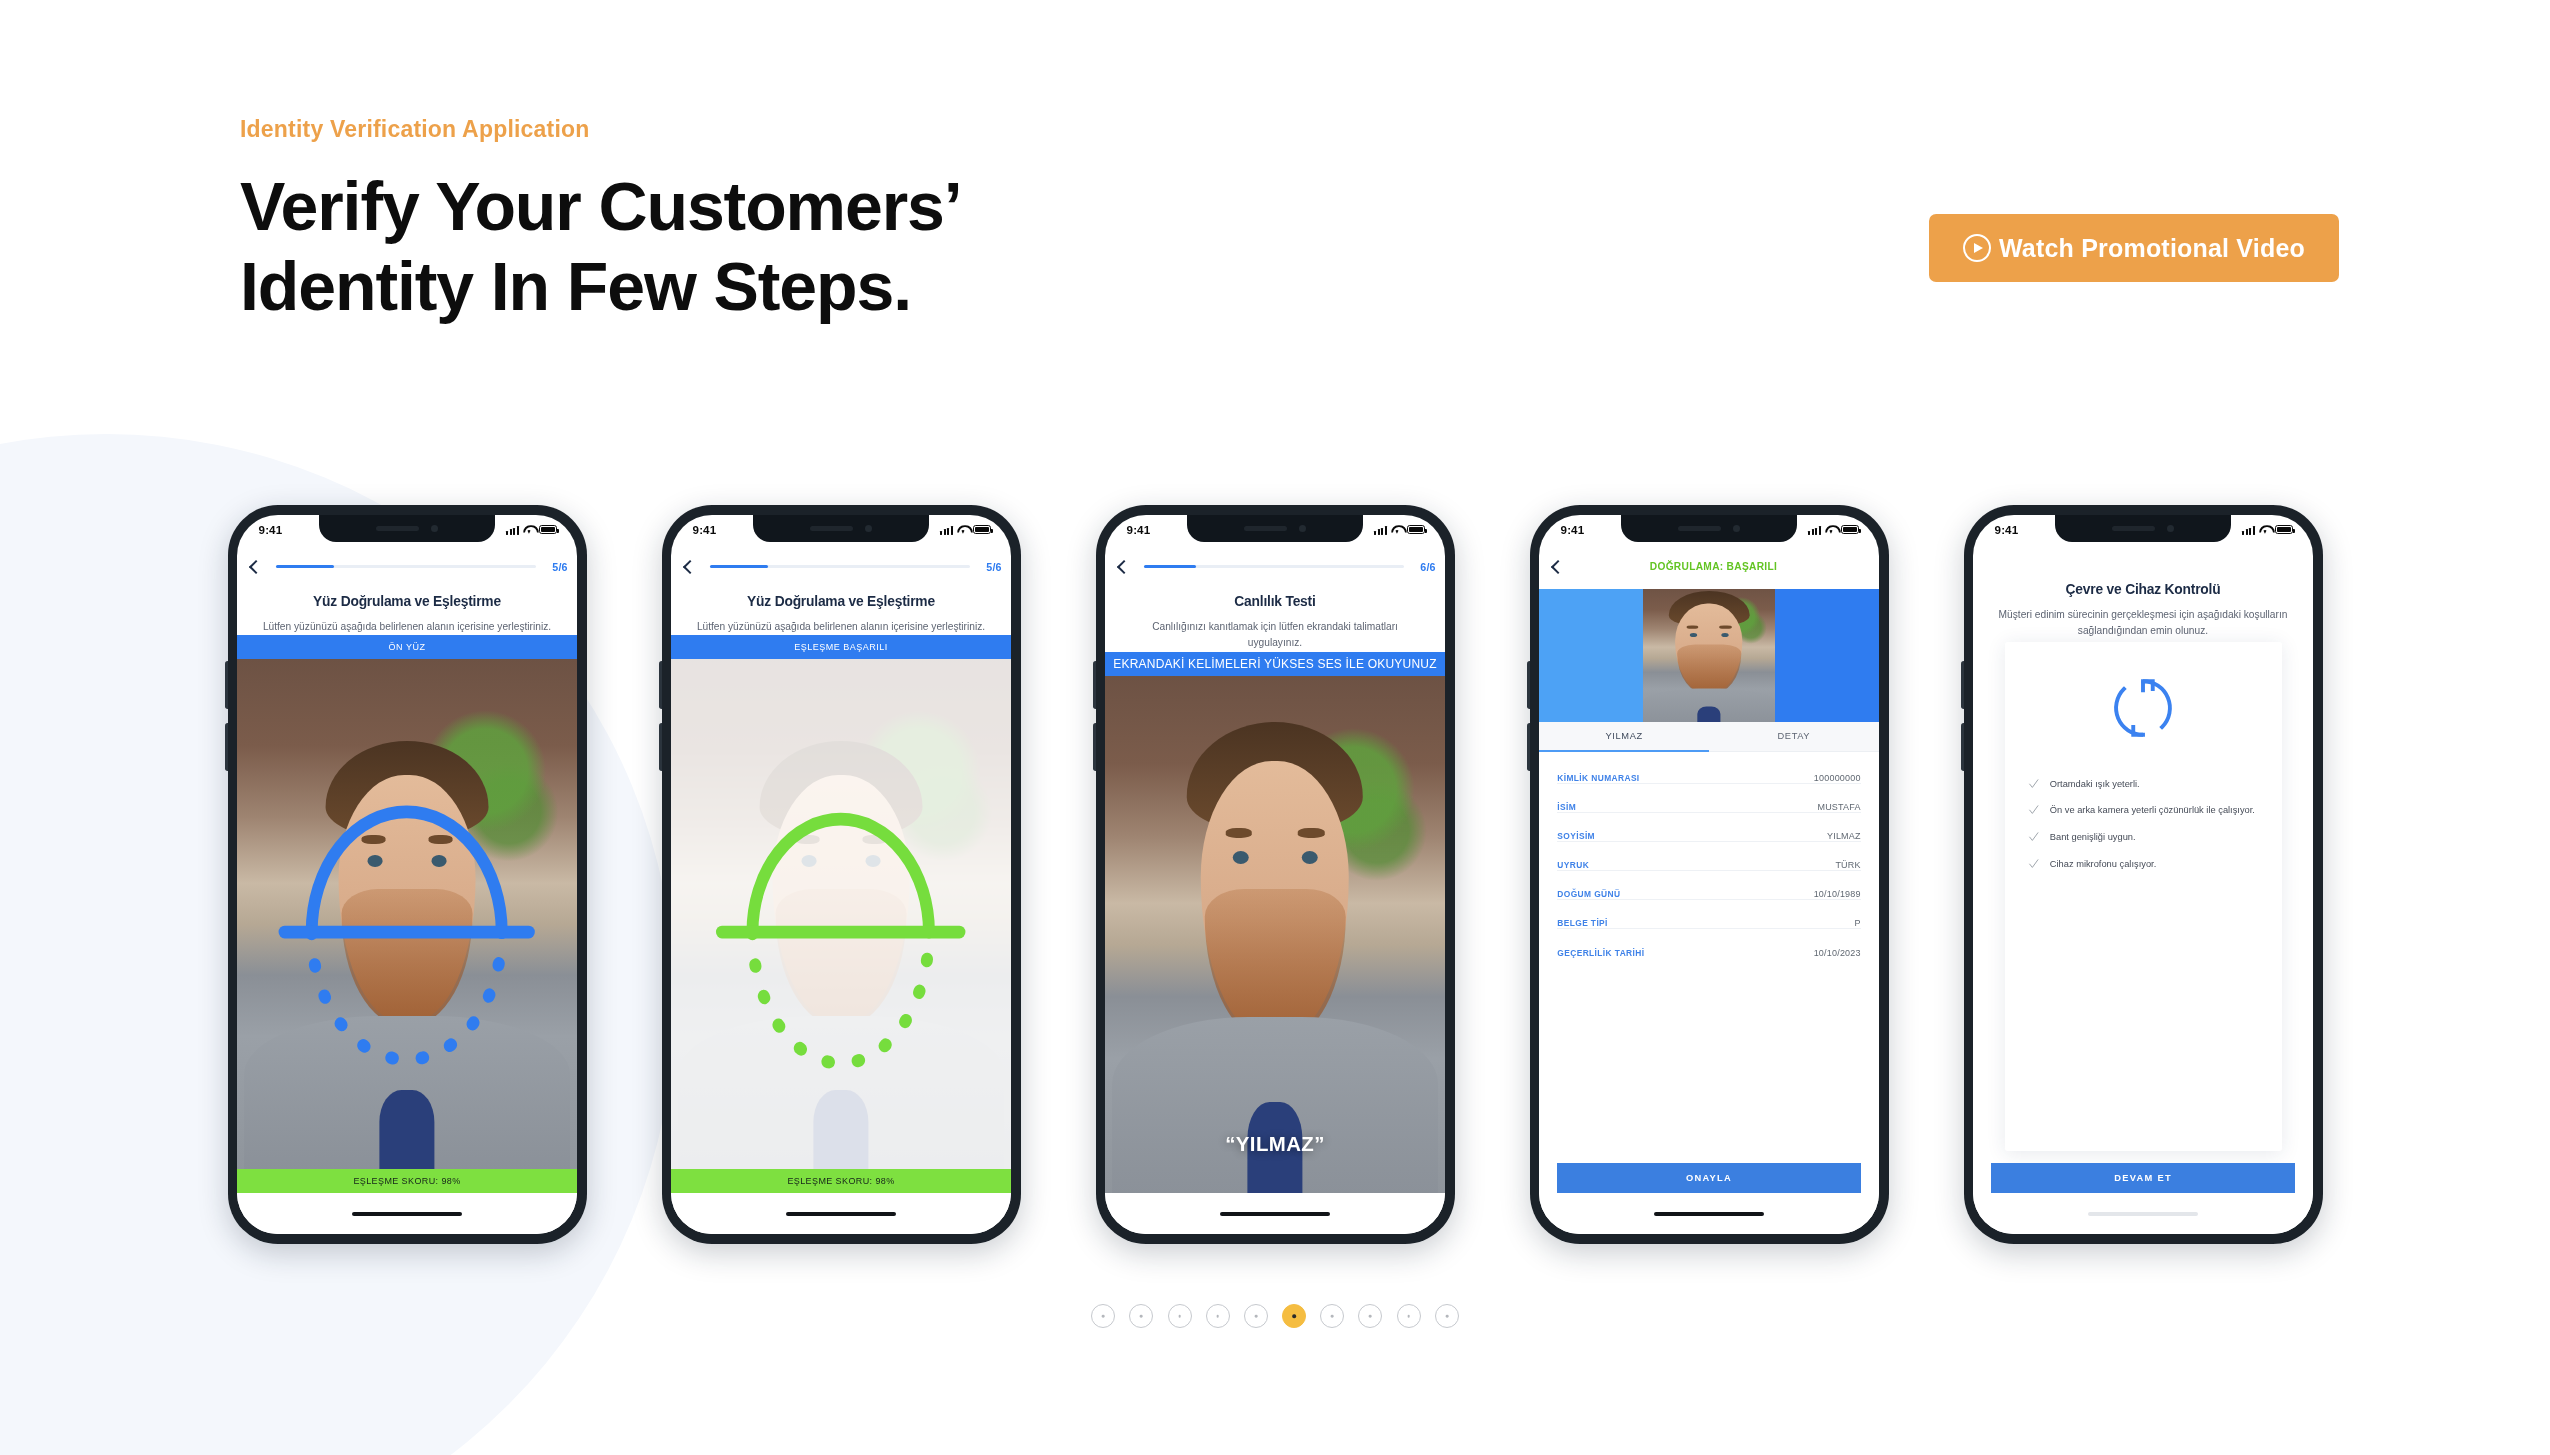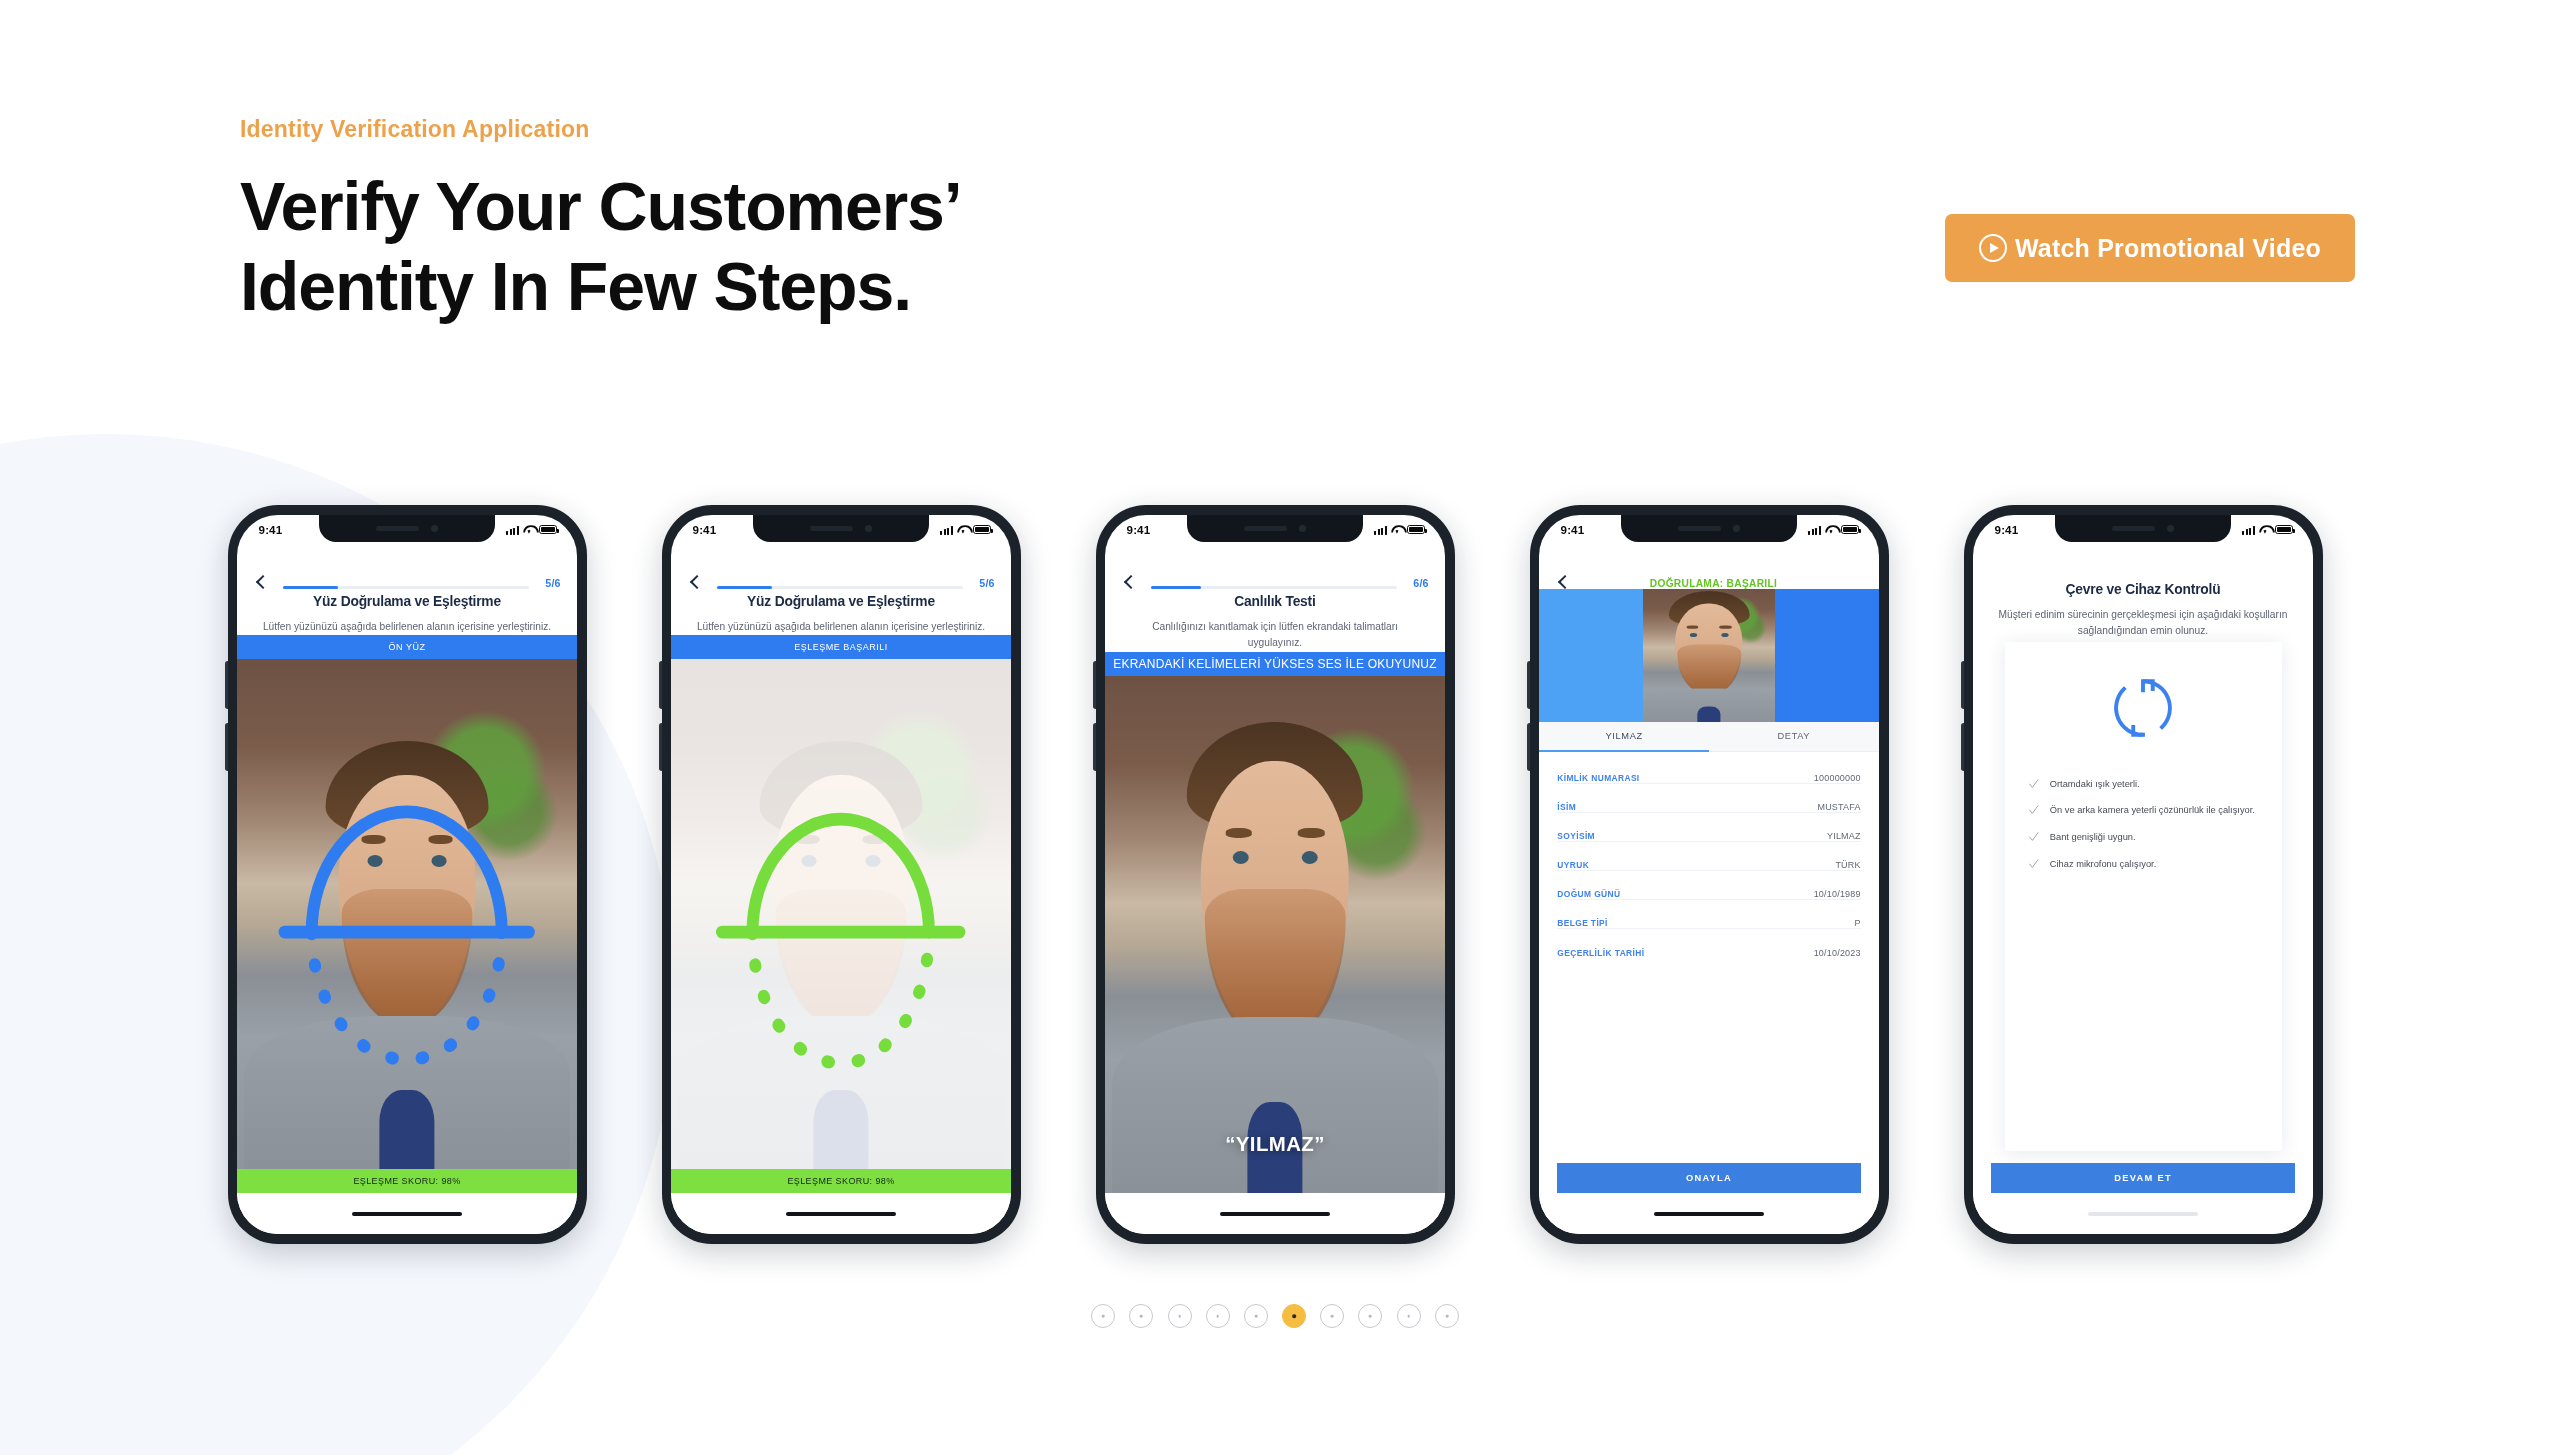--- a/index.html
+++ b/index.html
@@ -42,21 +42,21 @@
   #headline {
     color: #0d0d0d;
     font-size: 68px;
     font-weight: bold;
     line-height: 1.18;
     letter-spacing: -1.1px;
     max-width: 1155px;
   }
   #watch-btn {
     position: absolute;
-    right: 0; top: 98px;
+    right: 16px; top: 98px;
     background: #eda14a;
     border: none;
     border-radius: 7.1px;
     height: 68px;
     padding: 0 34px;
     display: flex;
     align-items: center;
     gap: 8px;
     cursor: pointer;
   }
@@ -178,22 +178,22 @@
   .batt i { display:block; width: 100%; height: 100%; background: #0a0a0a; border-radius: 0.9px; }
   .batt::after {
     content: ""; position: absolute; right: -2.8px; top: 2.7px;
     width: 1.6px; height: 3.6px; background: #0a0a0a; border-radius: 0 0.9px 0.9px 0;
   }
 
   
   .navrow {
     flex: 0 0 auto;
     height: 44px;
-    display: flex; align-items: flex-end;
-    padding: 0 16px;
+    display: flex; align-items: center;
+    padding: 0 9px;
     gap: 10.7px;
   }
   .chev {
     width: 14.2px; height: 14.2px;
     position: relative; flex: 0 0 auto; cursor: pointer;
   }
   .chev::before {
     content: ""; position: absolute; left: 4.4px; top: 2.2px;
     width: 8px; height: 8px;
     border-left: 2px solid #1c2b45;

